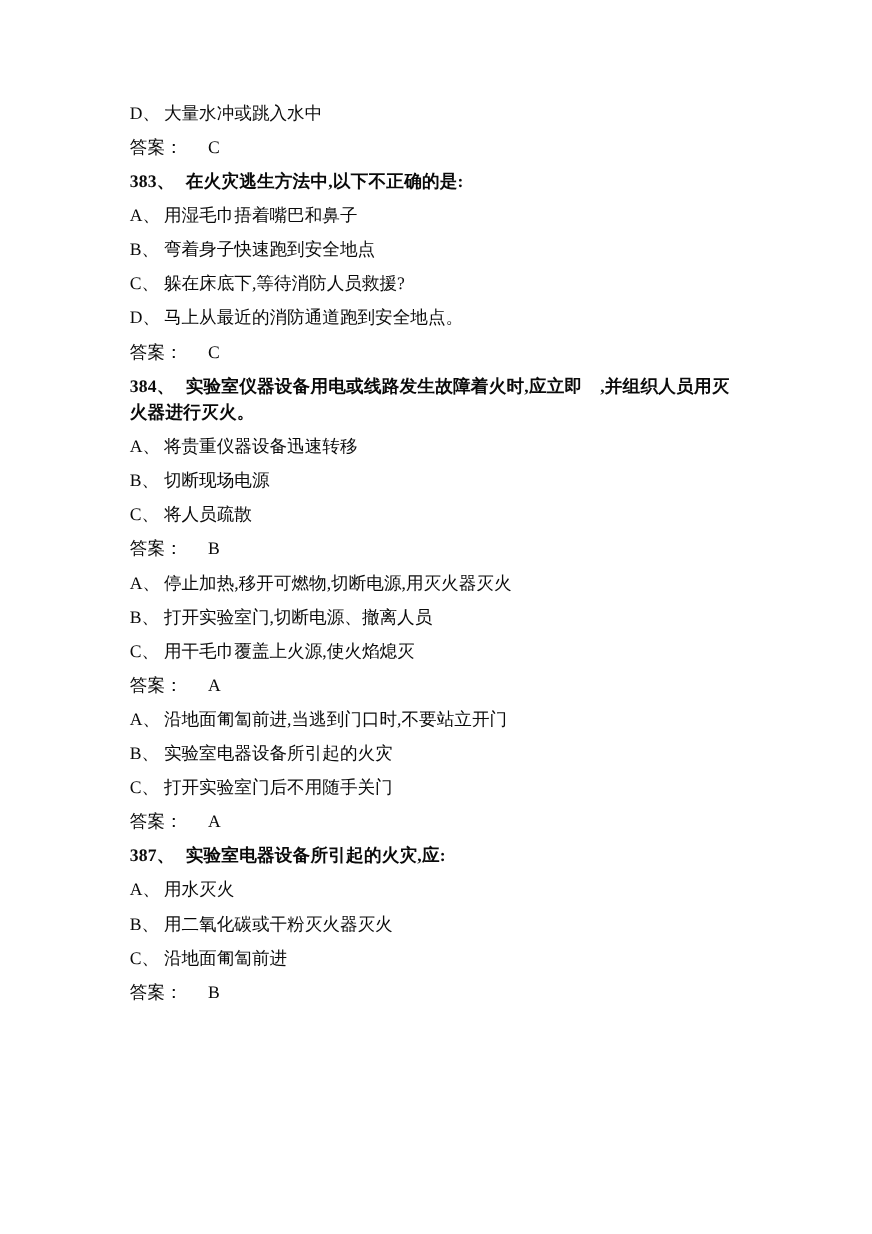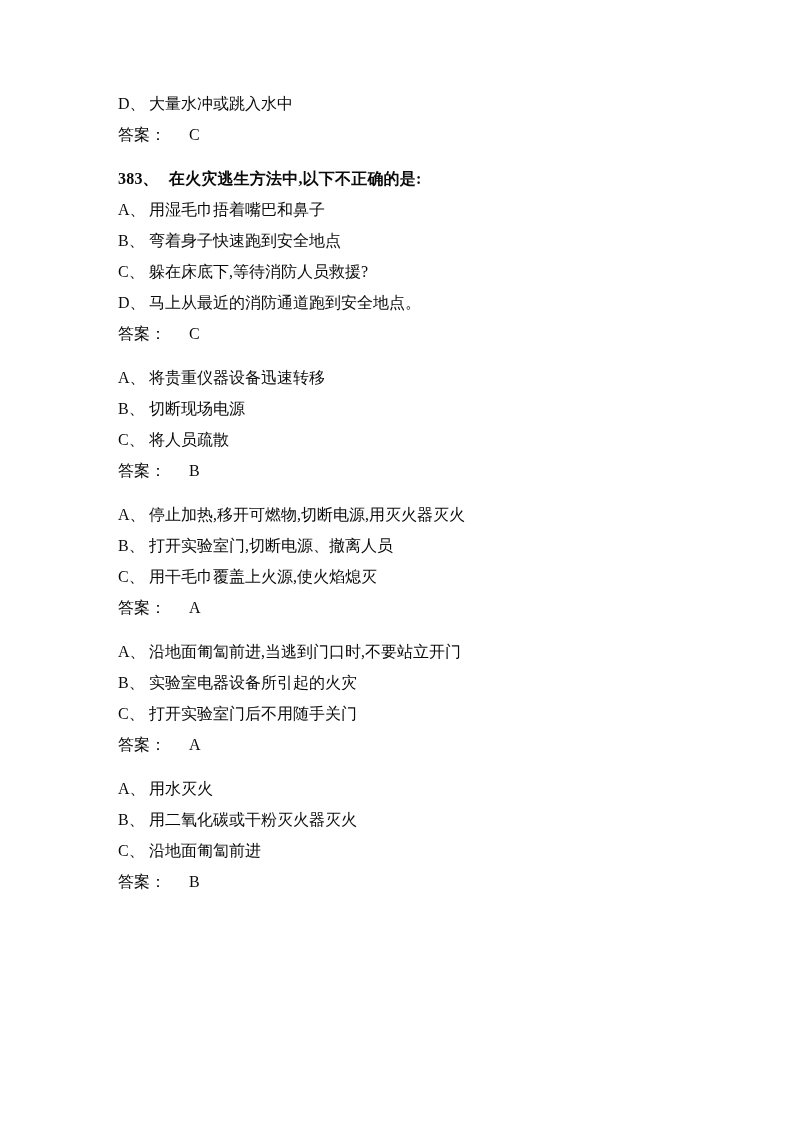--- a/index.html
+++ b/index.html
@@ -21,21 +21,21 @@
     left: 118px;
     top: 92px;
     width: 560px;
     font-size: 16px;
   }
   .content p {
     margin: 0 0 7px 0;
     line-height: 24px;
   }
   .question {
-    margin-top: 20px;
+    margin-top: 7px;
   }
   .q-title {
     font-weight: bold;
     letter-spacing: 0.2px;
   }
   .q-num {
     margin-right: 10px;
   }
   .option-row {
     display: flex;
@@ -88,20 +88,23 @@
         <span class="option-letter">D、</span>
         <span class="option-text">马上从最近的消防通道跑到安全地点。</span>
       </p>
       <p>
         <span>答案：</span>
         <span class="answer-value">C</span>
       </p>
     </div>
 
     <div class="question">
+      <p class="q-title">
+        <span class="q-num">384、</span><span>实验室仪器设备用电或线路发生故障着火时,应立即　,并组织人员用灭火器进行灭火。</span>
+      </p>
       <p class="option-row">
         <span class="option-letter">A、</span>
         <span class="option-text">将贵重仪器设备迅速转移</span>
       </p>
       <p class="option-row">
         <span class="option-letter">B、</span>
         <span class="option-text">切断现场电源</span>
       </p>
       <p class="option-row">
         <span class="option-letter">C、</span>
@@ -145,20 +148,23 @@
         <span class="option-letter">C、</span>
         <span class="option-text">打开实验室门后不用随手关门</span>
       </p>
       <p>
         <span>答案：</span>
         <span class="answer-value">A</span>
       </p>
     </div>
 
     <div class="question">
+      <p class="q-title">
+        <span class="q-num">387、</span><span>实验室电器设备所引起的火灾,应:</span>
+      </p>
       <p class="option-row">
         <span class="option-letter">A、</span>
         <span class="option-text">用水灭火</span>
       </p>
       <p class="option-row">
         <span class="option-letter">B、</span>
         <span class="option-text">用二氧化碳或干粉灭火器灭火</span>
       </p>
       <p class="option-row">
         <span class="option-letter">C、</span>

